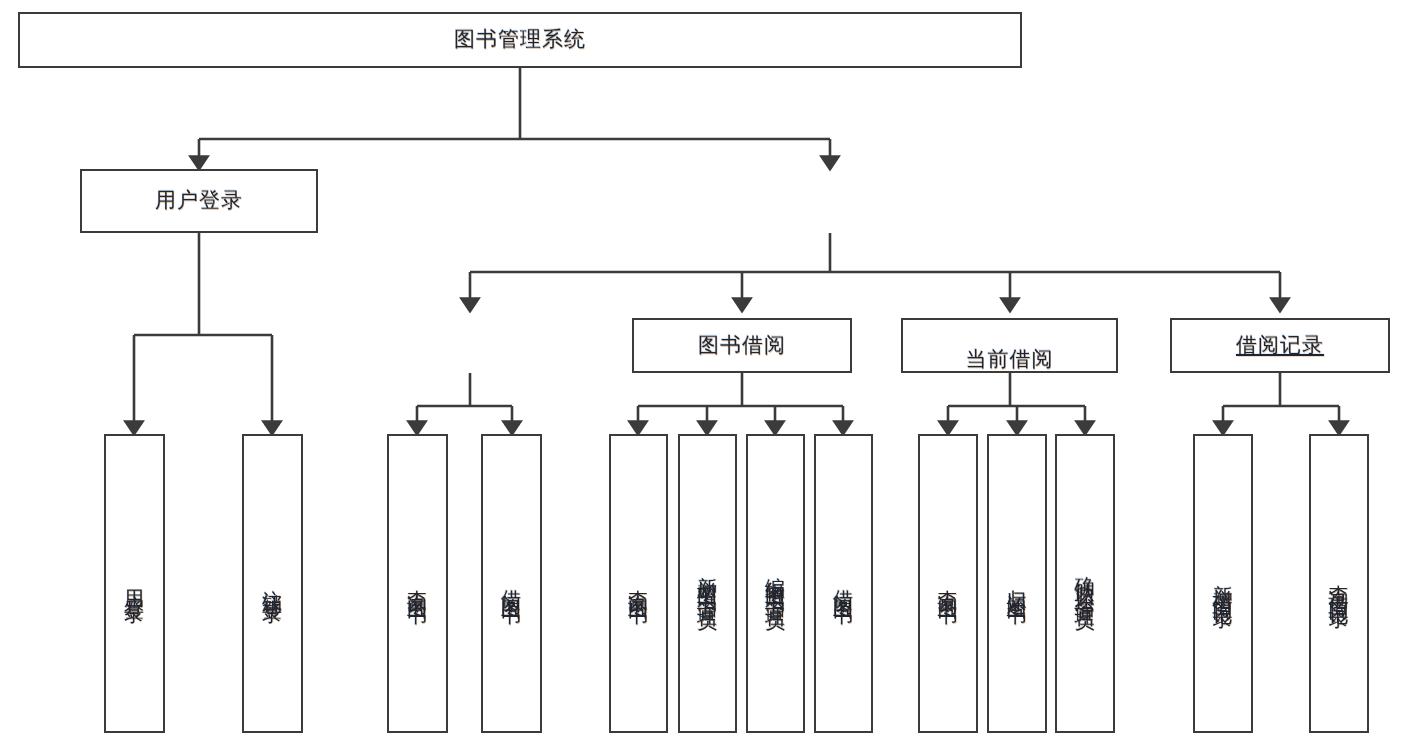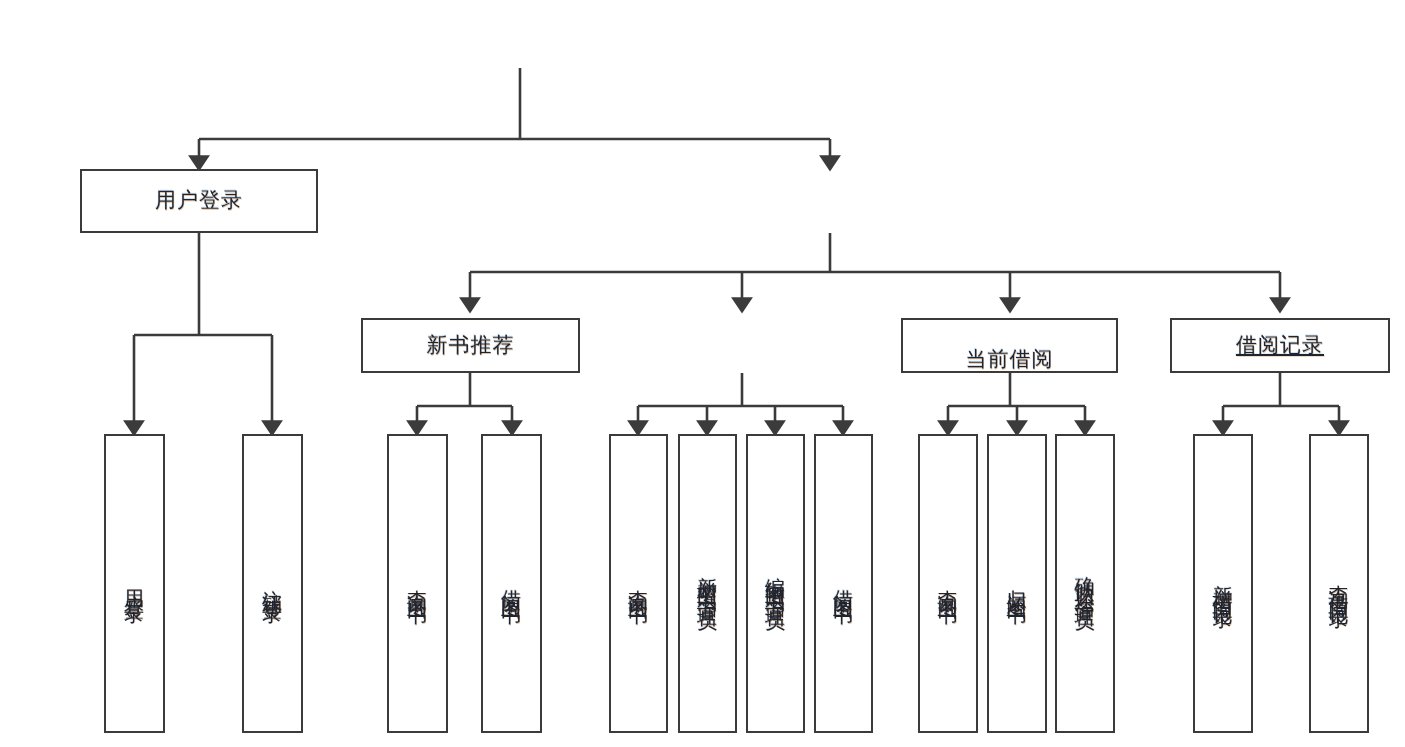--- a/index.html
+++ b/index.html
@@ -118,27 +118,30 @@
       <path d="M 1017,406 L 1017,426" marker-end="url(#arrowhead)"></path>
       <path d="M 1085,406 L 1085,426" marker-end="url(#arrowhead)"></path>
 
       <path d="M 1280,373 L 1280,406"></path>
       <path d="M 1223,406 L 1339,406"></path>
       <path d="M 1223,406 L 1223,426" marker-end="url(#arrowhead)"></path>
       <path d="M 1339,406 L 1339,426" marker-end="url(#arrowhead)"></path>
     </g>
   </svg>
 
+  <div class="node-box" style="left:18px; top:12px; width:1004px; height:56px;">
+    <span class="node-label">图书管理系统</span>
+  </div>
 
   <div class="node-box" style="left:80px; top:169px; width:238px; height:64px;">
     <span class="node-label">用户登录</span>
   </div>
 
-  <div class="node-box" style="left:361px; top:318px; width:219px; height:55px;">
-    <span class="node-label">新书推荐</span>
+  <div class="node-box" style="left:632px; top:318px; width:220px; height:55px;">
+    <span class="node-label">图书借阅</span>
   </div>
   <div class="node-box" style="left:901px; top:318px; width:217px; height:55px;align-items:flex-end;">
     <span class="node-label">当前借阅</span>
   </div>
   <div class="node-box" style="left:1170px; top:318px; width:220px; height:55px;text-decoration:underline;">
     <span class="node-label">借阅记录</span>
   </div>
 
   <div class="node-box vertical" style="left:104px; top:434px; width:61px; height:299px;">
     <span class="node-label">用户登录</span>

